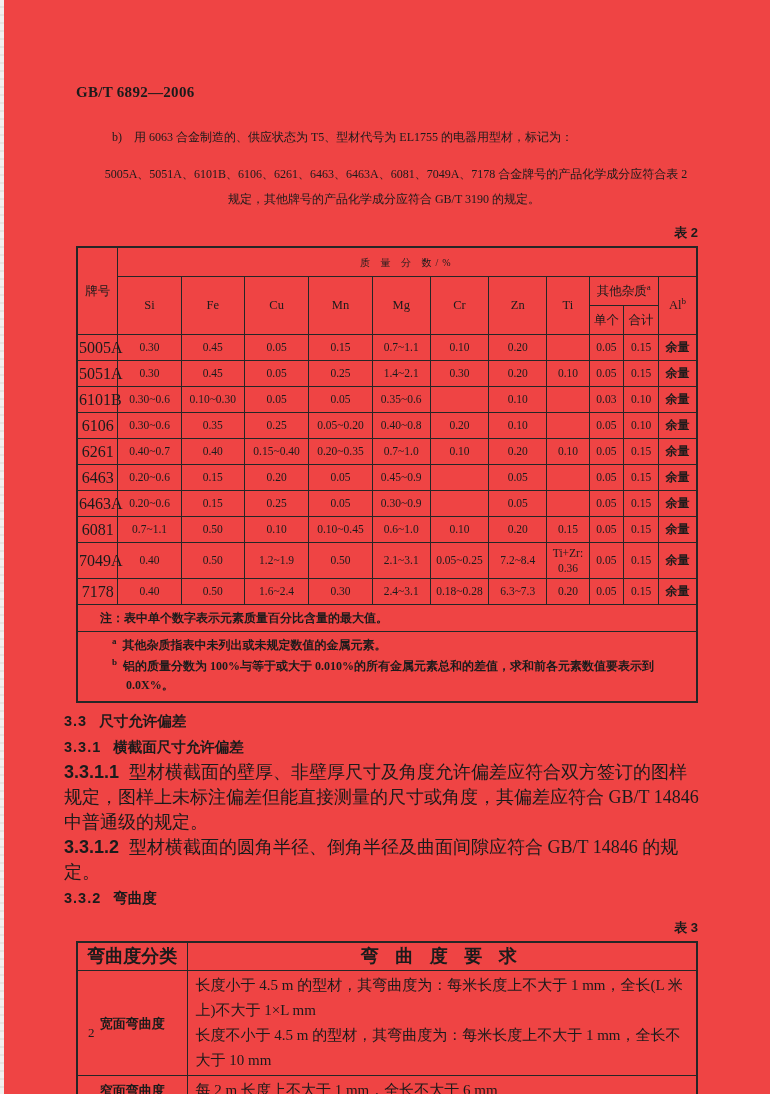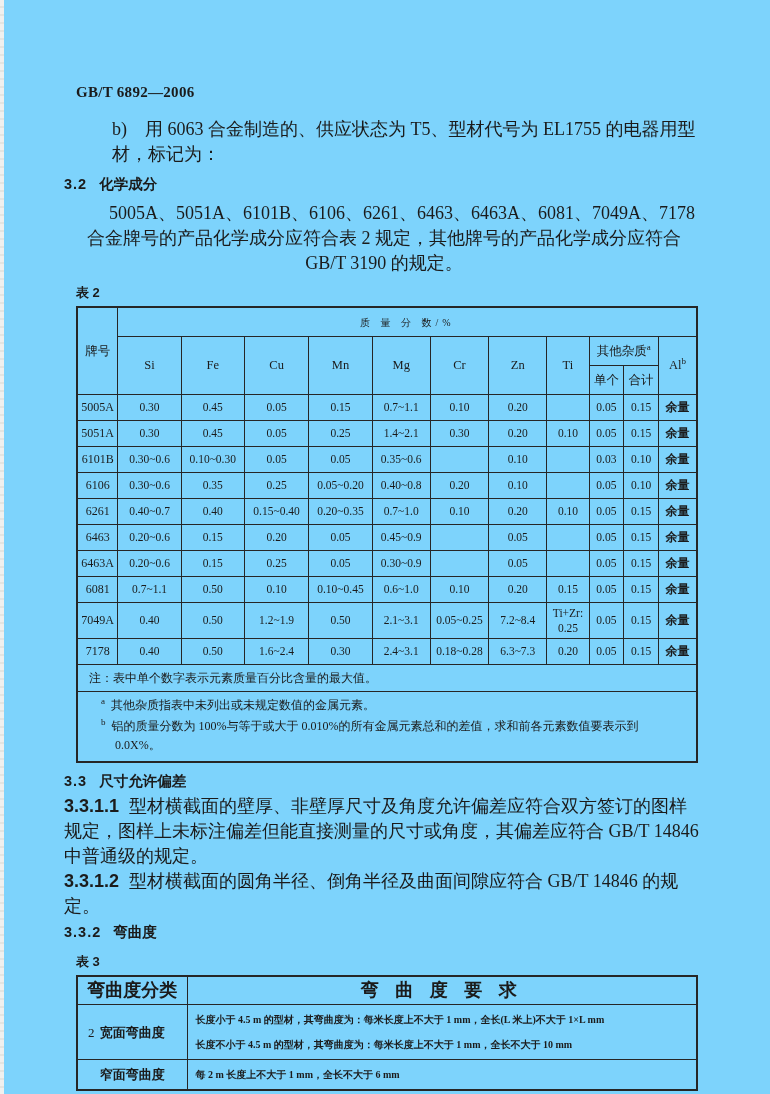--- a/index.html
+++ b/index.html
@@ -1,75 +1,74 @@
 <!DOCTYPE html>
 <html><head>
 <meta charset="utf-8">
 <style>
   html,body{margin:0;padding:0;background:#ffffff;}
   .page{
     position:relative;
     width:770px;height:1094px;
-    background:#7dd3fc;
+    background:#ef4444;
     overflow:hidden;
     font-family:"Liberation Serif","DejaVu Serif",serif;
     color:#1b1b1b;
     box-sizing:border-box;
     padding:84px 66px 0 64px;
   }
   .page::before{
     content:"";position:absolute;left:0;top:0;bottom:0;width:4px;
     background:repeating-linear-gradient(#f0f0ee 0 6px,#e4e4e0 6px 8px);
   }
   .doc-header{
     font-size:15px;font-weight:bold;letter-spacing:.3px;margin:0 0 0 12px;
   }
-  .para{font-size:18px;line-height:25px;margin:4px;}
+  .para{font-size:12px;line-height:25px;margin:12px;}
   .indent{text-indent:2em;text-align:center;}
   .hang{margin-left:48px;}
   .heading{font-size:14.5px;font-weight:bold;line-height:26px;margin:0;
     font-family:"Liberation Sans","DejaVu Sans",sans-serif;}
   .heading .num{margin-right:12px;letter-spacing:1px;}
   .inline-heading{font-size:18px;line-height:25px;margin:0;}
   .inline-heading .num{font-weight:bold;font-family:"Liberation Sans","DejaVu Sans",sans-serif;margin-right:10px;}
-  .caption{font-size:13px;font-weight:bold;text-align:left;margin:8px 0 4px 12px;width:622px;
+  .caption{font-size:13px;font-weight:bold;text-align:right;margin:8px 0 4px 12px;width:622px;
     font-family:"Liberation Sans","DejaVu Sans",sans-serif;}
   table{border-collapse:collapse;table-layout:fixed;margin-left:12px;width:622px;}
   table,td,th{border:1px solid #262626;}
   table{border-width:2px;}
   td,th{font-size:11.5px;text-align:center;vertical-align:middle;padding:1px 1px;
     font-weight:normal;line-height:15px;}
   .t2 .hdr{font-size:12.5px;height:26px;}
   .t2 .span-hdr{letter-spacing:4px;font-size:10px;}
   .t2 td.data{height:23px;}
   .t2 tr.tall td.data{height:33px;}
-  .t2 .brandcol{font-size:12px;margin-top:36px;}
+  .t2 .brandcol{font-size:16px;margin-top:36px;}
   .t2 .balance{font-weight:bold;font-size:12px;}
   .pre{white-space:pre-line;}
   sup{font-size:9px;line-height:0;}
-  .note-row td{ text-align:left;font-size:12px;padding:4px 11px;line-height:18px;}
+  .note-row td{ text-align:left;font-size:12px;padding:4px 22px;line-height:18px;font-weight:bold;}
   .fn{margin:0 0 2px 0;padding-left:26px;text-indent:-14px;font-size:12px;line-height:19px;text-align:left;}
   .fn sup{margin-right:6px;}
   .t3 th{font-size:18px;height:25px;font-weight:bold;}
   .t3 .cat{font-size:13px;font-weight:bold;width:110px;}
-  .t3 .req{text-align:left;padding:2px 8px;font-size:10px;line-height:25px;font-weight:bold;}
+  .t3 .req{text-align:left;padding:2px 8px;font-size:15px;line-height:25px;}
   .t3 .req-hdr{letter-spacing:6px;}
   .pagenum{position:absolute;left:88px;top:1012px;font-size:13px;}.sp5{height:5px;}.sp12{height:12px;}
 </style>
 </head>
 <body>
 
 <div class="page">
 
   <p class="doc-header">GB/T 6892—2006</p>
   <div class="sp12"></div>
 
   <p class="para hang">b)　用 6063 合金制造的、供应状态为 T5、型材代号为 EL1755 的电器用型材，标记为：</p>
 
-  <p class="heading"><span class="num">3.2</span><span>化学成分</span></p>
   <p class="para indent">5005A、5051A、6101B、6106、6261、6463、6463A、6081、7049A、7178 合金牌号的产品化学成分应符合表 2 规定，其他牌号的产品化学成分应符合 GB/T 3190 的规定。</p>
 
   <p class="caption">表 2</p>
 
   <table class="t2">
     <colgroup>
       <col style="width:6.6%">
         <col style="width:10.2%">
         <col style="width:10.2%">
         <col style="width:10.4%">
@@ -219,21 +218,21 @@
     <tr class="tall">
       <td class="data brandcol">7049A</td>
       <td class="data">0.40</td>
       <td class="data">0.50</td>
       <td class="data">1.2~1.9</td>
       <td class="data">0.50</td>
       <td class="data">2.1~3.1</td>
       <td class="data">0.05~0.25</td>
       <td class="data">7.2~8.4</td>
       <td class="data pre">Ti+Zr:
-0.25</td>
+0.36</td>
       <td class="data">0.05</td>
       <td class="data">0.15</td>
       <td class="data balance">余量</td>
     </tr>
     <tr>
       <td class="data brandcol">7178</td>
       <td class="data">0.40</td>
       <td class="data">0.50</td>
       <td class="data">1.6~2.4</td>
       <td class="data">0.30</td>
@@ -252,20 +251,21 @@
       <td colspan="12">
         <p class="fn"><sup>a</sup><span>其他杂质指表中未列出或未规定数值的金属元素。</span></p>
         <p class="fn"><sup>b</sup><span>铝的质量分数为 100%与等于或大于 0.010%的所有金属元素总和的差值，求和前各元素数值要表示到 0.0X%。</span></p>
       </td>
     </tr>
   </tbody>
     </table>
 
   <div class="sp5"></div>
   <p class="heading"><span class="num">3.3</span><span>尺寸允许偏差</span></p>
+  <p class="heading"><span class="num">3.3.1</span><span>横截面尺寸允许偏差</span></p>
   <p class="inline-heading"><span class="num">3.3.1.1</span><span>型材横截面的壁厚、非壁厚尺寸及角度允许偏差应符合双方签订的图样规定，图样上未标注偏差但能直接测量的尺寸或角度，其偏差应符合 GB/T 14846 中普通级的规定。</span></p>
   <p class="inline-heading"><span class="num">3.3.1.2</span><span>型材横截面的圆角半径、倒角半径及曲面间隙应符合 GB/T 14846 的规定。</span></p>
   <p class="heading"><span class="num">3.3.2</span><span>弯曲度</span></p>
 
   <p class="caption">表 3</p>
 
   <table class="t3">
     <colgroup>
         <col style="width:110px">
         <col>

